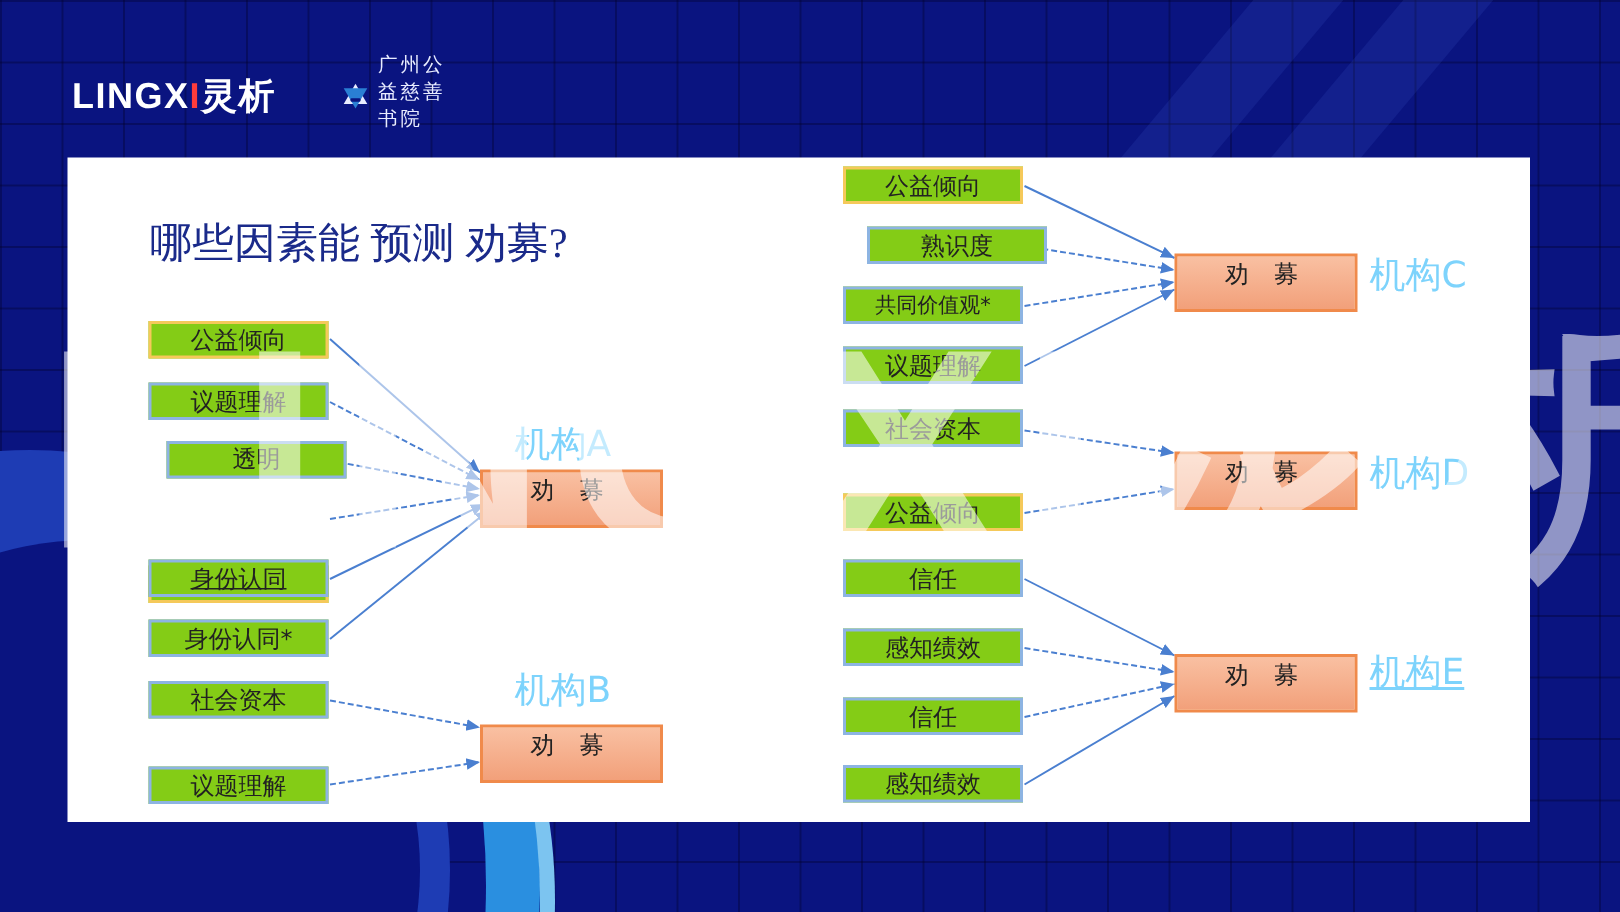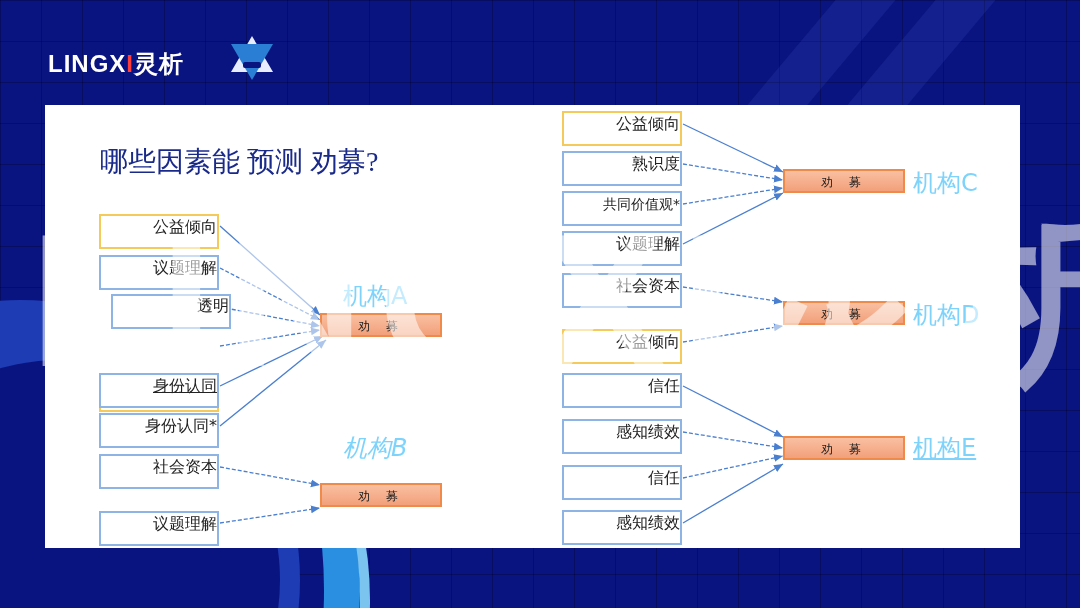--- a/index.html
+++ b/index.html
@@ -46,30 +46,30 @@
 
   .panel {
     position: absolute; left: 45px; top: 105px; width: 975px; height: 443px;
     background: #ffffff;
   }
   .title {
     position: absolute; left: 100px; top: 143px; font-size: 28px; color: #1a2a8a;
     font-family: Liberation Serif, serif; white-space: nowrap;
   }
   .factor {
-    position: absolute; width: 120px; height: 35px; box-sizing: border-box;
-    border: 2px solid #8db4e2; background: #ffffff;
-    font-size: 16px; color: #222; text-align: right; line-height: 22px; white-space: nowrap;
+    position: absolute; width: 120px; height: 25px; box-sizing: border-box;
+    border: 2px solid #8db4e2; background: #84cc16;
+    font-size: 16px; color: #222; text-align: center; line-height: 22px; white-space: nowrap;
   }
   .factor.gold { border-color: #f5c95a; }
   .target {
-    position: absolute; width: 122px; height: 24px; box-sizing: border-box;
+    position: absolute; width: 122px; height: 39px; box-sizing: border-box;
     border: 2px solid #f08a4b;
     background: linear-gradient(#f9c0a2, #f2a07a);
-    font-size: 12px; color: #222; text-align: center; line-height: 23px; letter-spacing: 6px;
+    font-size: 16px; color: #222; text-align: center; line-height: 23px; letter-spacing: 6px;
   }
   .org {
     position: absolute; font-size: 24px; color: #7dd3fc; white-space: nowrap;
   }
   svg.arrows { position: absolute; left: 0; top: 0; width: 1080px; height: 608px; pointer-events: none; }
   .watermark {
     position: absolute; left: 30px; top: 205px; font-size: 190px; font-weight: bold;
     color: rgba(255,255,255,0.55); letter-spacing: 14px; white-space: nowrap;
     font-family: "Liberation Sans", sans-serif; pointer-events: none; line-height: 1;
   }
@@ -88,20 +88,24 @@
 <div class="header">
   <div class="logo-lingxi">
     <span>LINGX</span><span class="i">I</span><span>灵析</span>
   </div>
   <div class="logo-school">
     <svg class="star" viewBox="0 0 48 48">
       <polygon points="24,2 45,38 3,38" fill="#e8ecff"></polygon>
       <polygon points="24,46 45,10 3,10" fill="#2a7fd4"></polygon>
       <rect x="15" y="28" width="18" height="6" rx="2" fill="#0a1480"></rect>
     </svg>
+    <div class="school-text">
+      <div class="cn">广州公益慈善书院</div>
+      <div class="en">&nbsp;</div>
+    </div>
   </div>
 </div>
 
 <div class="panel"></div>
 
 <div class="title">哪些因素能 预测 劝募?</div>
 
 <svg class="arrows">
   <defs>
     <marker id="ah" markerWidth="8" markerHeight="8" refX="7" refY="4" orient="auto">
@@ -139,25 +143,25 @@
 <div class="factor" style="left:99px;top:255px;">议题理解</div>
 <div class="factor" style="left:111px;top:294px;font-family:Liberation Mono, monospace;">透明</div>
 <div class="factor gold" style="left:99px;top:333px;margin-top:44px;">共情倾向</div>
 <div class="factor" style="left:99px;top:373px;text-decoration:underline;">身份认同</div>
 <div class="factor" style="left:99px;top:413px;">身份认同*</div>
 <div class="org" style="left:343px;top:280px;">机构A</div>
 <div class="target" style="left:320px;top:313px;">劝 募</div>
 
 <div class="factor" style="left:99px;top:454px;">社会资本</div>
 <div class="factor" style="left:99px;top:511px;">议题理解</div>
-<div class="org" style="left:343px;top:432px;font-style:italic;">机构B</div>
+<div class="org" style="left:343px;top:444px;">机构B</div>
 <div class="target" style="left:320px;top:483px;">劝 募</div>
 
 <div class="factor gold" style="left:562px;top:111px;">公益倾向</div>
-<div class="factor" style="left:562px;top:151px;">熟识度</div>
+<div class="factor" style="left:578px;top:151px;">熟识度</div>
 <div class="factor" style="left:562px;top:191px;font-size:14px;">共同价值观*</div>
 <div class="factor" style="left:562px;top:231px;">议题理解</div>
 <div class="target" style="left:783px;top:169px;">劝 募</div>
 <div class="org" style="left:913px;top:167px;">机构C</div>
 
 <div class="factor" style="left:562px;top:273px;">社会资本</div>
 <div class="factor gold" style="left:562px;top:329px;">公益倾向</div>
 <div class="target" style="left:783px;top:301px;">劝 募</div>
 <div class="org" style="left:913px;top:299px;text-align:center;">机构D</div>
 

